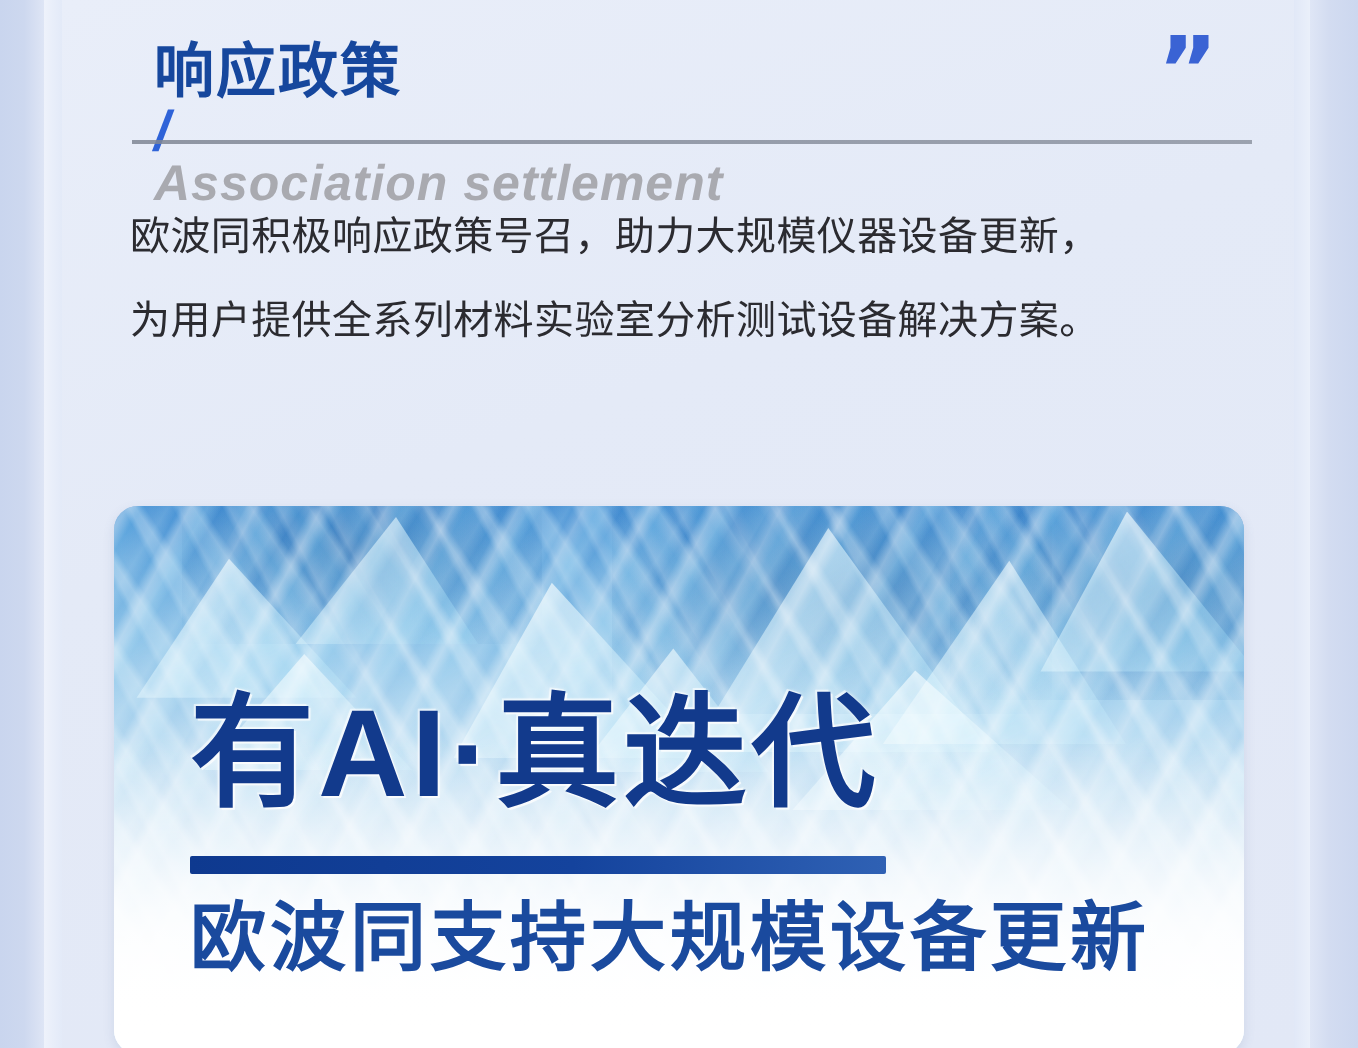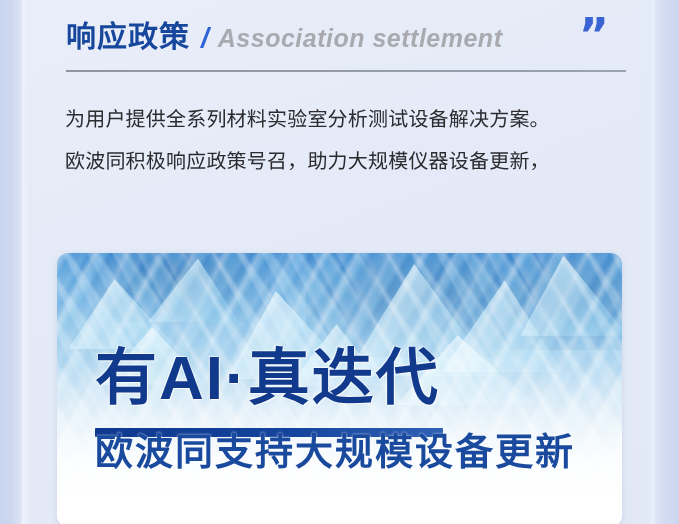--- a/index.html
+++ b/index.html
@@ -55,20 +55,21 @@
   }
 
   
   .header {
     position: absolute;
     left: 35px; top: 22px;
     width: 560px;
     height: 46px;
     display: flex;
     align-items: baseline;
+    flex-direction: column;
   }
   .title-cn {
     font-size: 30px;
     font-weight: bold;
     color: #16479d;
     letter-spacing: 1px;
     line-height: 1;
     white-space: nowrap;
   }
   .title-slash {
@@ -259,21 +260,21 @@
   .banner-rule {
     position: absolute;
     left: 38px; top: 175px;
     width: 348px;
     height: 9px;
     background: linear-gradient(to right, #0e398f 0%, #14439d 55%, #2f61b4 100%);
     border-radius: 1px;
   }
   .banner-subline {
     position: absolute;
-    left: 38px; top: 176px;
+    left: 38px; top: 194px;
     font-size: 38px;
     font-weight: bold;
     color: #1a4a9e;
     letter-spacing: 2px;
     line-height: 1.25;
     white-space: nowrap;
     text-shadow: 0 0 2px rgba(255,255,255,0.85);
   }
 </style>
 </head>
@@ -292,22 +293,22 @@
       <span class="title-cn">响应政策</span>
       <span class="title-slash">/</span>
       <span class="title-en">Association settlement</span>
     </div>
 
     <div class="quote-mark">”</div>
 
     <div class="divider"></div>
 
     <div class="body-text">
+      <p>欧波同积极响应政策号召，助力大规模仪器设备更新，</p>
       <p>为用户提供全系列材料实验室分析测试设备解决方案。</p>
-      <p>欧波同积极响应政策号召，助力大规模仪器设备更新，</p>
     </div>
 
     <div class="banner">
       <div class="banner-sky"></div>
 
       <div class="dark-patch d1"></div>
       <div class="dark-patch d2"></div>
       <div class="dark-patch d3"></div>
 
       <div class="peak p1"></div>

